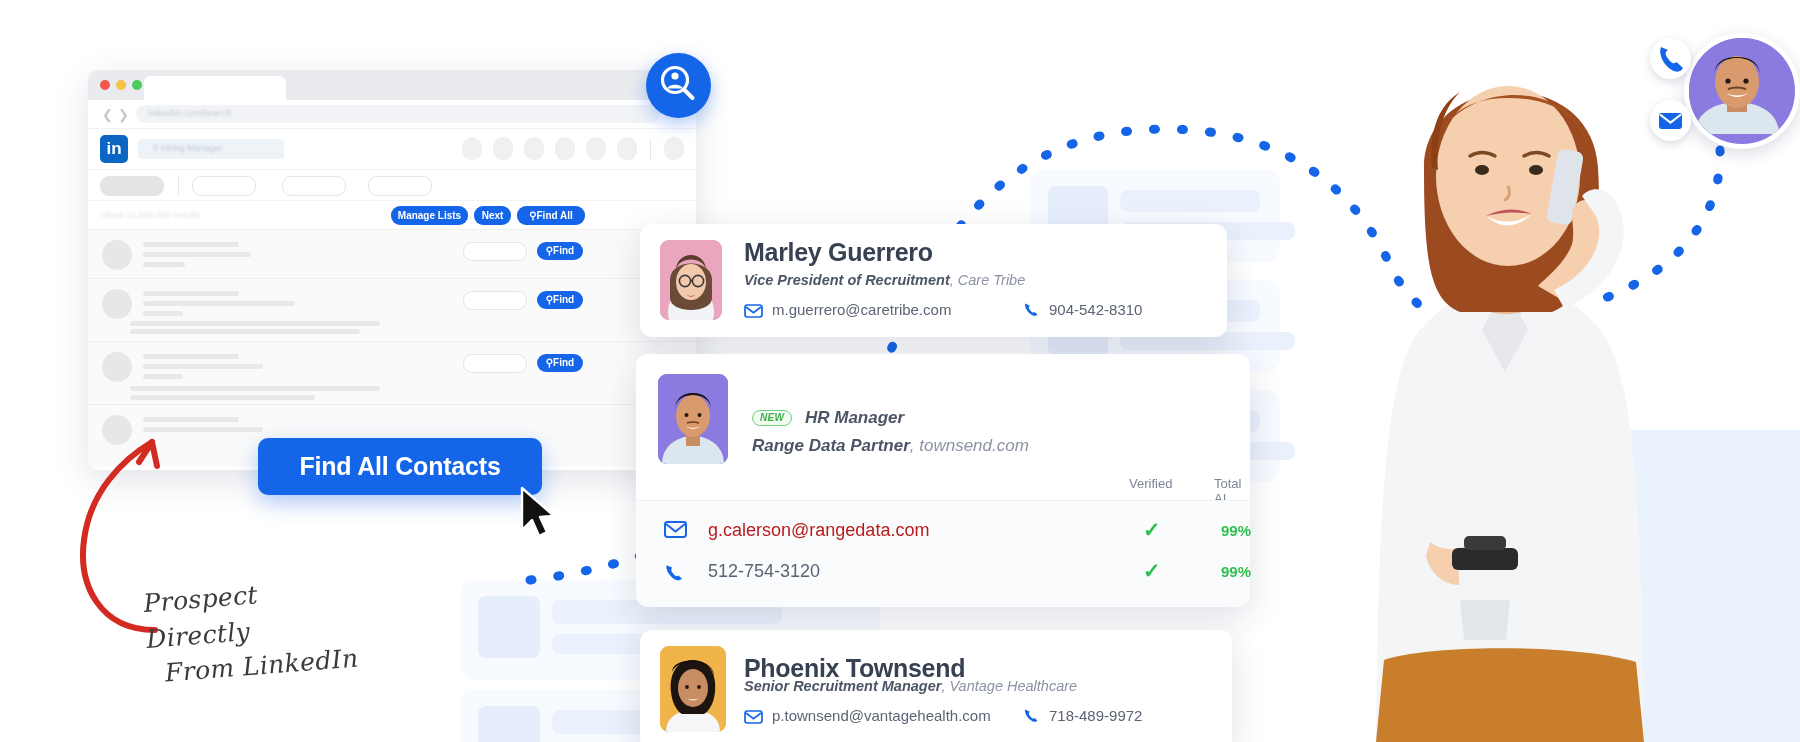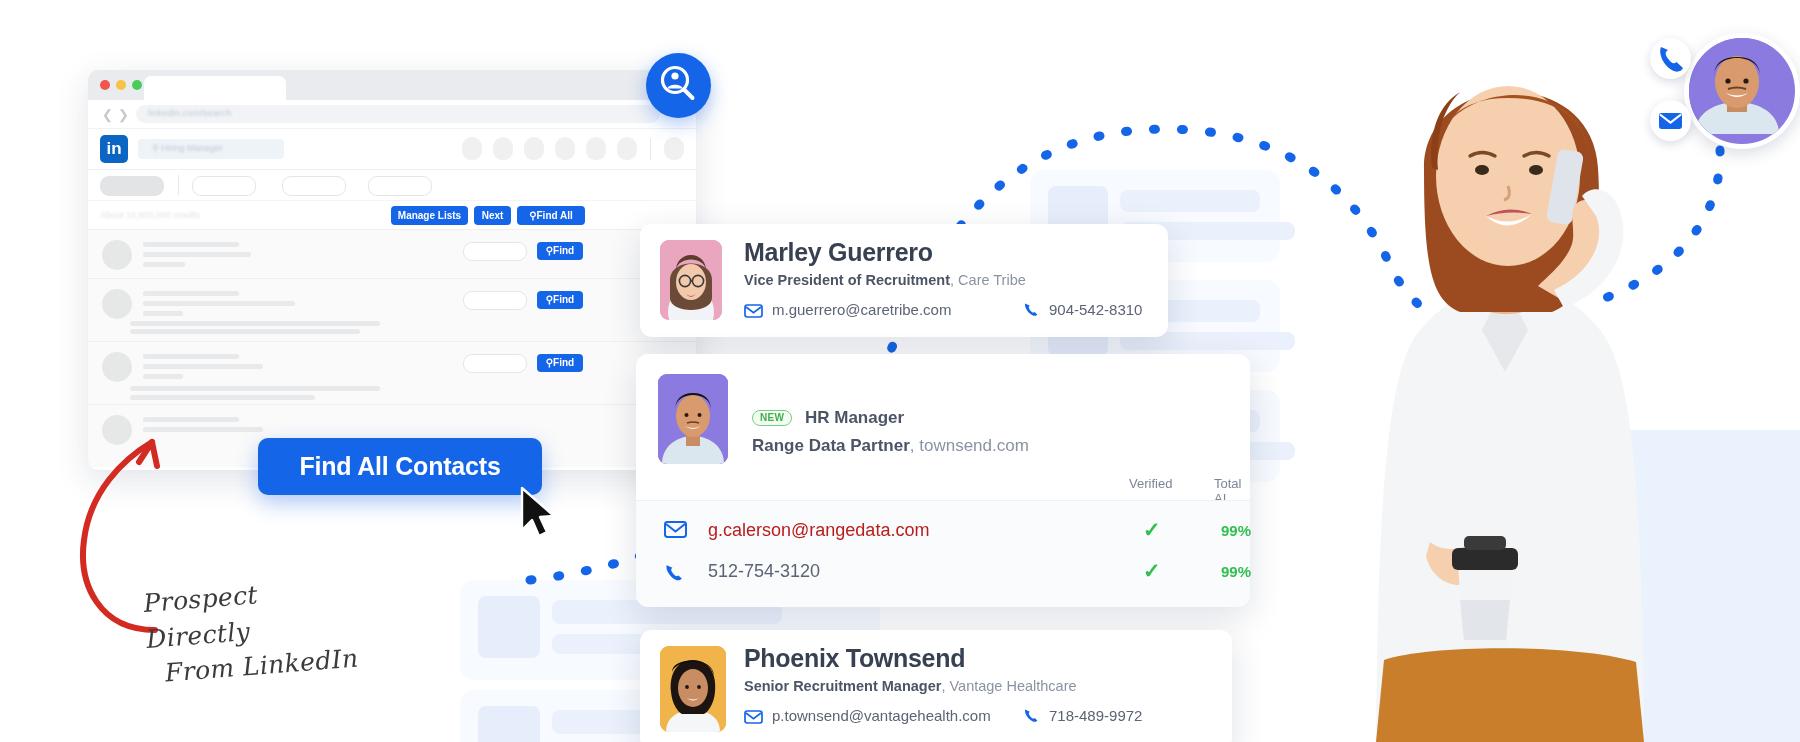--- a/index.html
+++ b/index.html
@@ -39,21 +39,21 @@
   .li-search{position:absolute;left:50px;top:10px;width:146px;height:20px;background:#eef3f8;border-radius:4px;}
   .li-search-txt{position:absolute;left:64px;top:14px;font-size:9px;color:#c0c8d2;filter:blur(.9px);}
   .li-icons{position:absolute;right:12px;top:8px;display:flex;gap:11px;align-items:center;}
   .li-ic{width:20px;height:23px;background:#f0f0f0;border-radius:10px 10px 9px 9px;}
   .li-div{width:1px;height:22px;background:#e8e8e8;margin:0 2px;}
   .filters{height:30px;background:#fff;position:relative;border-bottom:1px solid #f2f3f5;}
   .pill{position:absolute;top:6px;height:18px;border-radius:9px;border:1px solid #e3e5e8;}
   .pill.solid{background:#e3e4e6;border-color:#e3e4e6;}
   .results-bar{position:relative;height:28px;background:#fff;}
   .results-txt{position:absolute;left:12px;top:9px;font-size:9px;color:#dfe3e8;filter:blur(.9px);}
-  .btn-blue{position:absolute;background:#1565e8;color:#fff;border-radius:4px;font-size:10px;font-weight:bold;text-align:center;white-space:nowrap;}
+  .btn-blue{position:absolute;background:#1565e8;color:#fff;border-radius:9px;font-size:10px;font-weight:bold;text-align:center;white-space:nowrap;}
   .li-list{position:relative;background:#e5e5e5;}
   .li-row{position:relative;border-top:1px solid #efefef;background:#fafafa;}
   .av{position:absolute;left:14px;top:10px;width:30px;height:30px;border-radius:50%;background:#e6e7e7;}
   .ln{position:absolute;background:#e8e9ea;border-radius:3px;height:5px;}
   .ghost-pill{position:absolute;height:17px;border:1px solid #e3e5e8;border-radius:9px;background:#fff;}
 
   
   .cta{
     position:absolute;left:258px;top:438px;width:284px;height:57px;
     background:#1565e8;border-radius:10px;color:#fff;
@@ -64,27 +64,27 @@
 
   
   .mag{
     position:absolute;left:646px;top:53px;width:65px;height:65px;border-radius:50%;
     background:#1565e8;box-shadow:0 6px 18px rgba(21,101,232,.34);
   }
 
   
   .card{position:absolute;background:#fff;border-radius:12px;box-shadow:0 10px 34px rgba(26,42,80,.14);}
 
-  .c1{left:640px;top:224px;width:528px;height:113px;}
+  .c1{left:640px;top:224px;width:587px;height:113px;}
   .c2{left:636px;top:354px;width:614px;height:252px;}
   .c3{left:640px;top:630px;width:592px;height:120px;}
 
   .ph{position:absolute;border-radius:9px;overflow:hidden;}
   .nm{position:absolute;font-size:25px;font-weight:bold;color:#384152;letter-spacing:-.3px;white-space:nowrap;}
-  .role{position:absolute;font-size:14.5px;color:#8a93a3;white-space:nowrap;}
+  .role{position:absolute;font-size:14.5px;color:#8a93a3;white-space:nowrap;font-style:italic;}
   .role b{color:#4c5566;font-weight:bold;}
   .cdet{position:absolute;font-size:15px;color:#5b6474;white-space:nowrap;}
   .ico{display:inline-block;vertical-align:-3px;margin-right:9px;}
   .newbadge{display:inline-block;border:1px solid #73d07a;color:#3fae4c;background:#f3fcf2;border-radius:9px;
     font-size:10px;font-weight:bold;padding:1.5px 7px;letter-spacing:.3px;vertical-align:2px;}
   .colhead{position:absolute;font-size:13px;color:#7d8696;}
   .detail-panel{position:absolute;left:0;right:0;background:#fafbfc;border-top:1px solid #eef0f3;border-radius:0 0 12px 12px;}
   .chk{color:#2fbf4d;font-size:21px;font-weight:bold;position:absolute;}
   .pct{position:absolute;font-size:15px;font-weight:bold;color:#2fbf4d;}
 
@@ -352,21 +352,21 @@
         <rect width="66" height="86" fill="#f0b44a"></rect>
         <path d="M6,86 C6,70 20,64 33,64 C46,64 60,70 60,86 Z" fill="#f4f6f8"></path>
         <path d="M33,14 C49,14 57,28 55,46 C54,58 48,66 44,68 L22,68 C18,66 12,58 11,46 C9,28 17,14 33,14 Z" fill="#1b1410"></path>
         <ellipse cx="33" cy="42" rx="15" ry="19" fill="#c98d63"></ellipse>
         <circle cx="27" cy="41" r="1.9" fill="#20160f"></circle>
         <circle cx="39" cy="41" r="1.9" fill="#20160f"></circle>
         <path d="M27,52 Q33,57 39,52 Q33,55 27,52 Z" fill="#fff"></path>
         <path d="M12,26 C12,10 54,10 54,30 C52,20 44,16 33,16 C22,16 14,20 12,26 Z" fill="#120d0a"></path>
       </svg>
     </div>
-    <div class="nm" style="left:104px;top:14px;text-align:center;">Phoenix Townsend</div>
+    <div class="nm" style="left:104px;top:24px;text-align:center;">Phoenix Townsend</div>
     <div class="role" style="left:104px;top:48px;">
       <b>Senior Recruitment Manager</b><span>, </span><span>Vantage Healthcare</span>
     </div>
     <div class="cdet" style="left:104px;top:77px;">
       <span class="ico">
         <svg width="19" height="14" viewBox="0 0 19 14">
             <rect x="1" y="1" width="17" height="12" rx="2.2" fill="none" stroke="#1565e8" stroke-width="1.7"></rect>
             <path d="M2,3 L9.5,8.6 L17,3" fill="none" stroke="#1565e8" stroke-width="1.7"></path>
           </svg>
       </span><span>p.townsend@vantagehealth.com</span>

